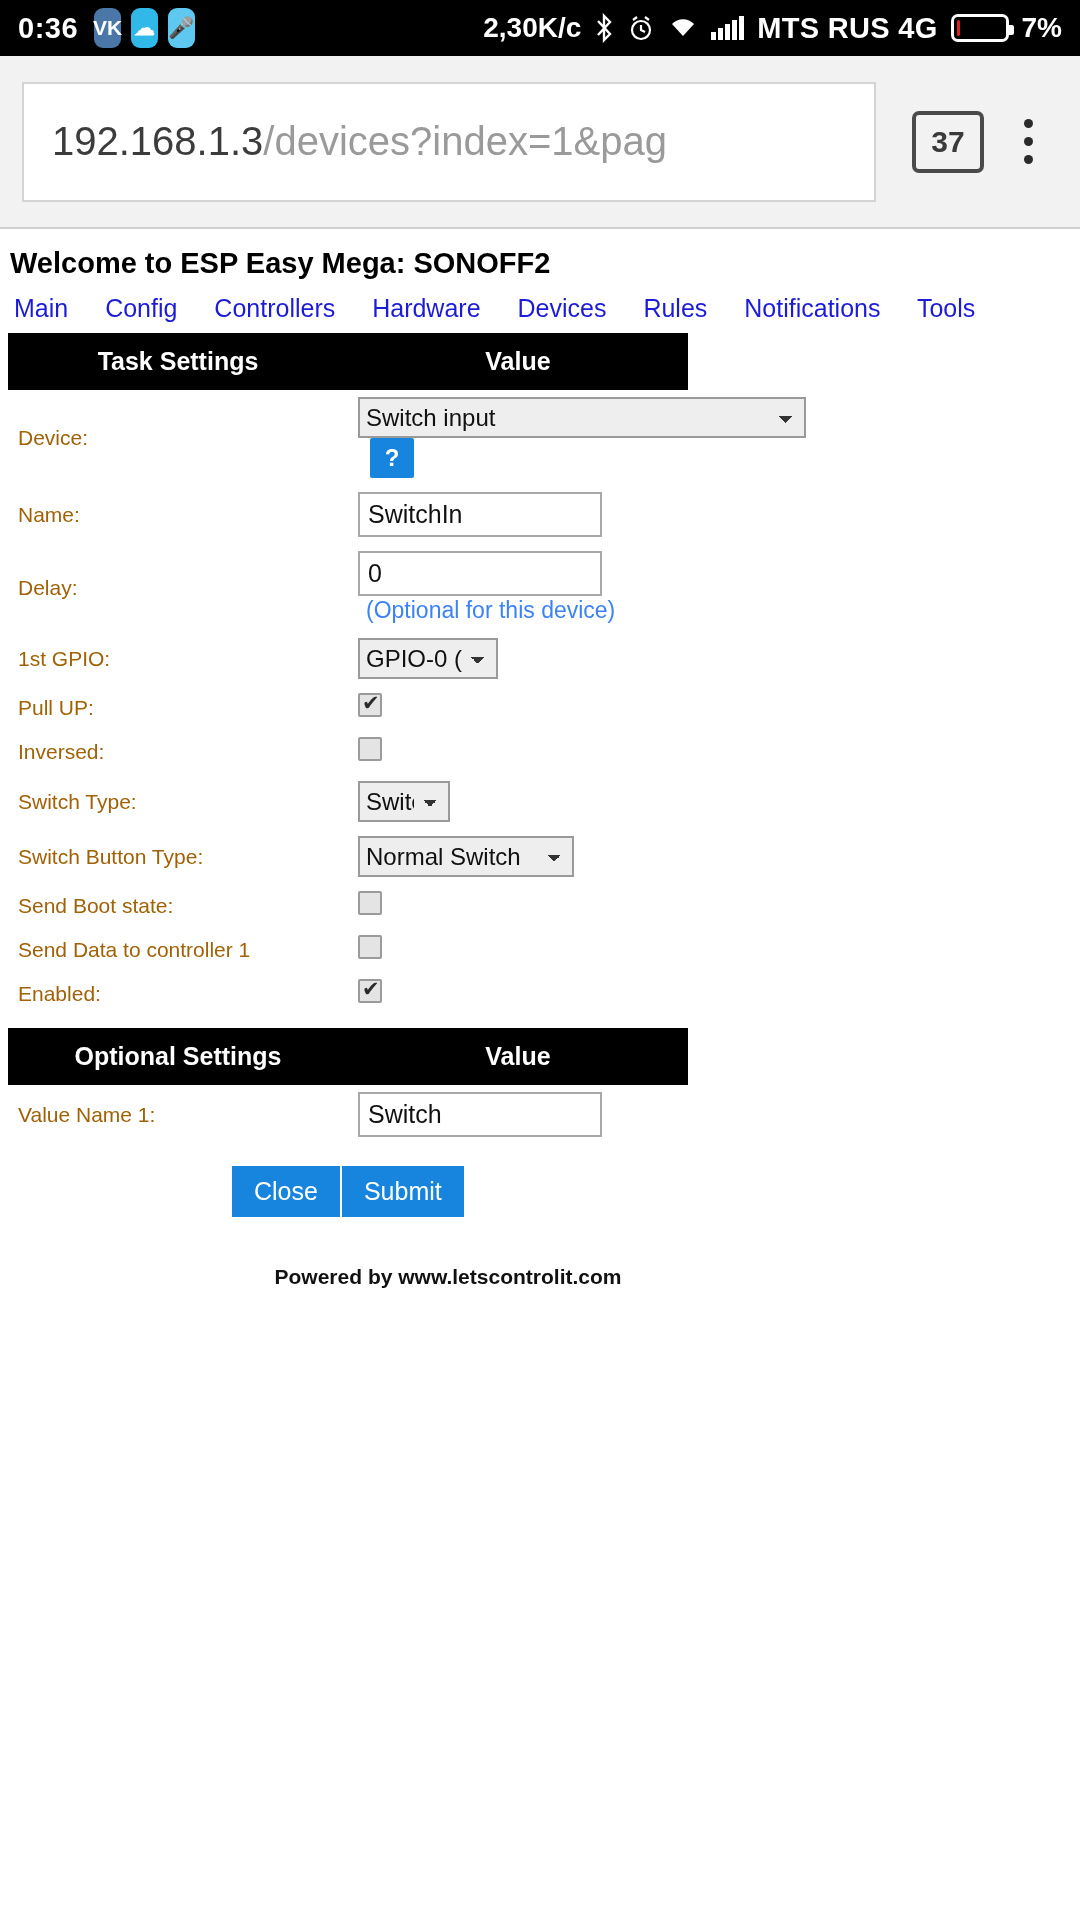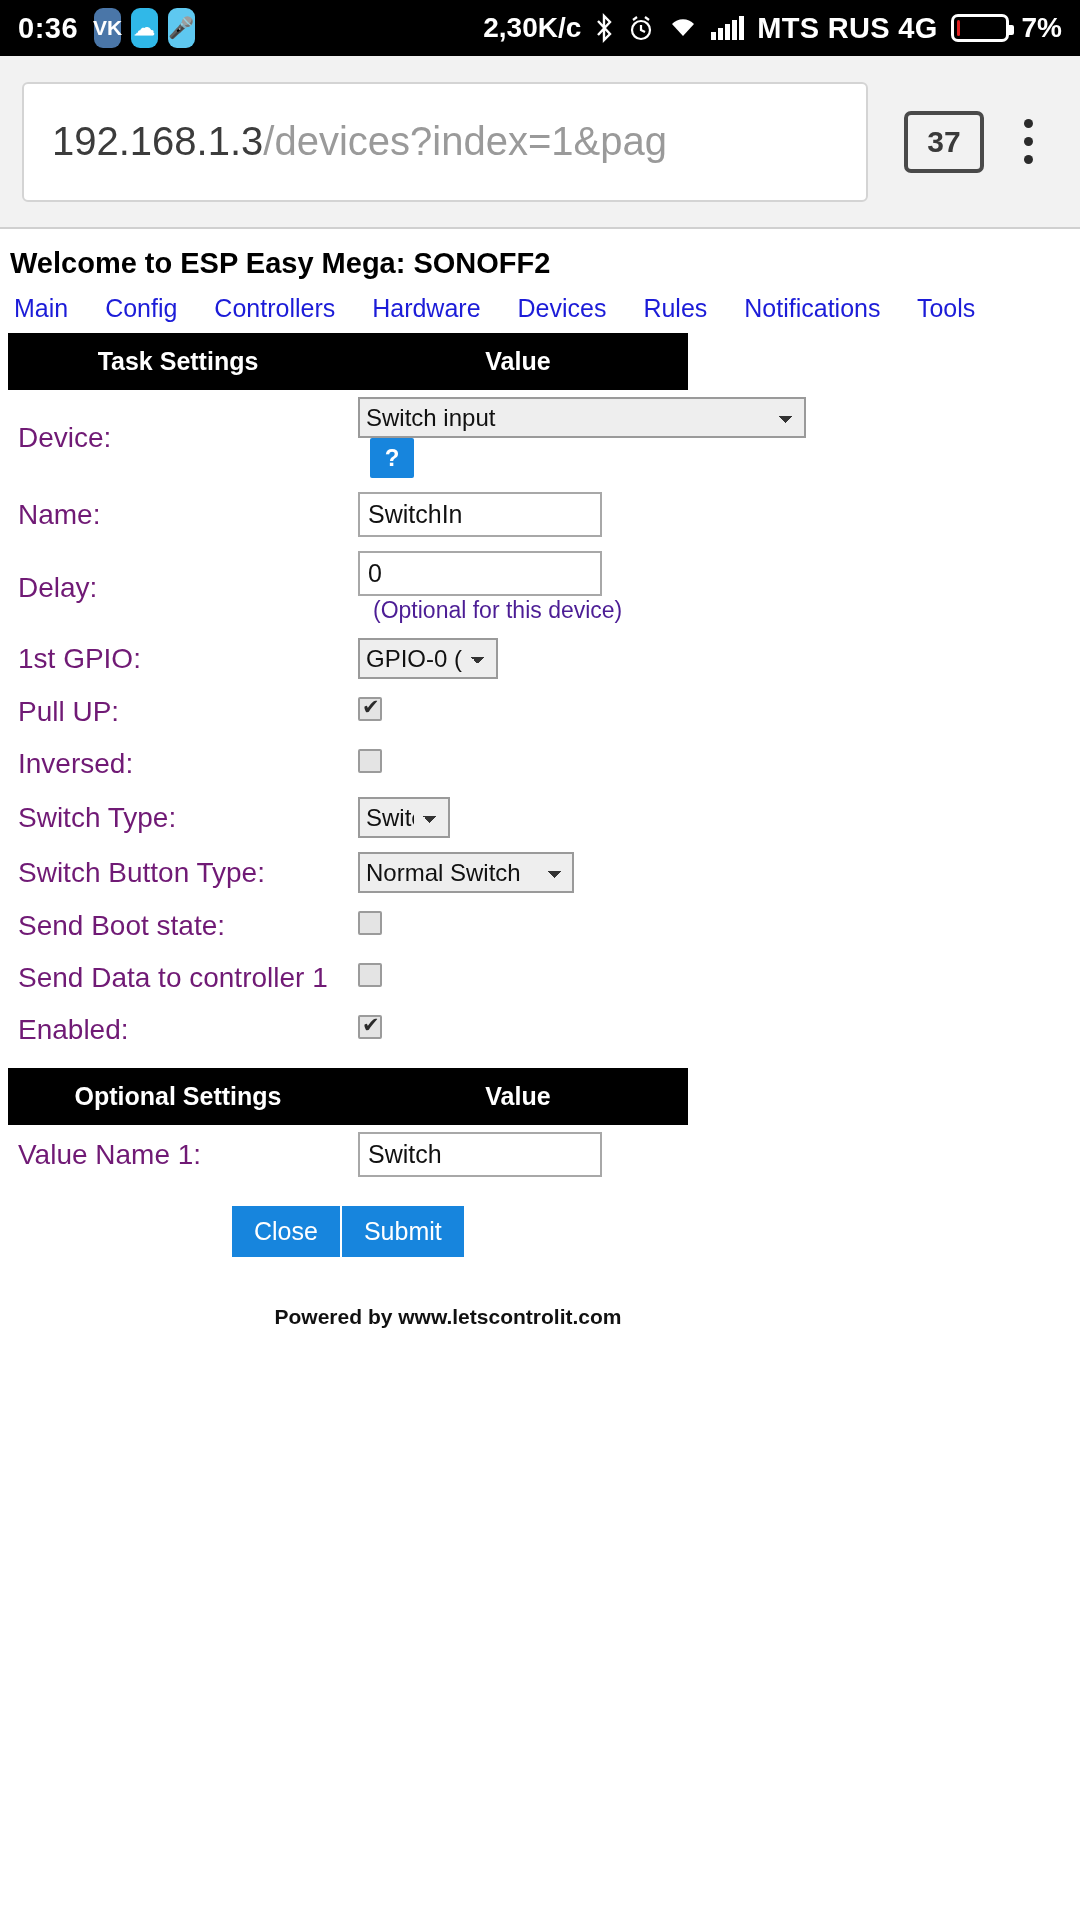--- a/index.html
+++ b/index.html
@@ -66,31 +66,31 @@
     border-bottom: 2px solid #d0d0d0;
     display: flex;
     align-items: center;
     padding: 0 22px;
   }
   #url-box {
     flex: 1 1 auto;
     height: 120px;
     background: #ffffff;
     border: 2px solid #d4d4d4;
-    border-radius: 6px;
+    border-radius: 0;
     display: flex;
     align-items: center;
     padding: 0 28px;
     overflow: hidden;
     white-space: nowrap;
   }
   #url-host { font-size: 40px; color: #3c3c3c; }
   #url-path { font-size: 40px; color: #9a9a9a; }
   #tab-count {
-    width: 80px; height: 62px;
+    width: 72px; height: 62px;
     margin-left: 36px;
     border: 4px solid #4a4a4a;
     border-radius: 7px;
     display: flex; align-items: center; justify-content: center;
     font-size: 30px; font-weight: bold; color: #3a3a3a;
   }
   #menu-dots {
     width: 60px; height: 70px;
     margin-left: 14px;
     display: flex; flex-direction: column; align-items: center; justify-content: center;
@@ -126,32 +126,32 @@
   table.settings tr.header-row td {
     background: #000000;
     color: #ffffff;
     font-weight: bold;
     text-align: center;
     font-size: 25px;
     padding: 14px 7px;
   }
   table.settings td.lbl {
     width: 222px;
-    font-size: 28px;
-    color: #701a75;
+    font-size: 21px;
+    color: #a16207;
     padding: 10px 0 10px 10px;
     vertical-align: middle;
   }
   table.settings td.val {
     font-size: 24px;
     color: #111;
     padding: 7px 0 7px 10px;
     vertical-align: middle;
   }
-  .hint { font-size: 23px; color: #4c1d95; margin-left: 15px; }
+  .hint { font-size: 23px; color: #3b82f6; margin-left: 8px; }
 
   select.inp {
     font-family: "Liberation Sans", sans-serif;
     font-size: 24px;
     padding: 5px 6px;
     border: 2px solid #9a9a9a;
     background: #eeeeee;
     color: #111;
     -webkit-appearance: none;
     appearance: none;

